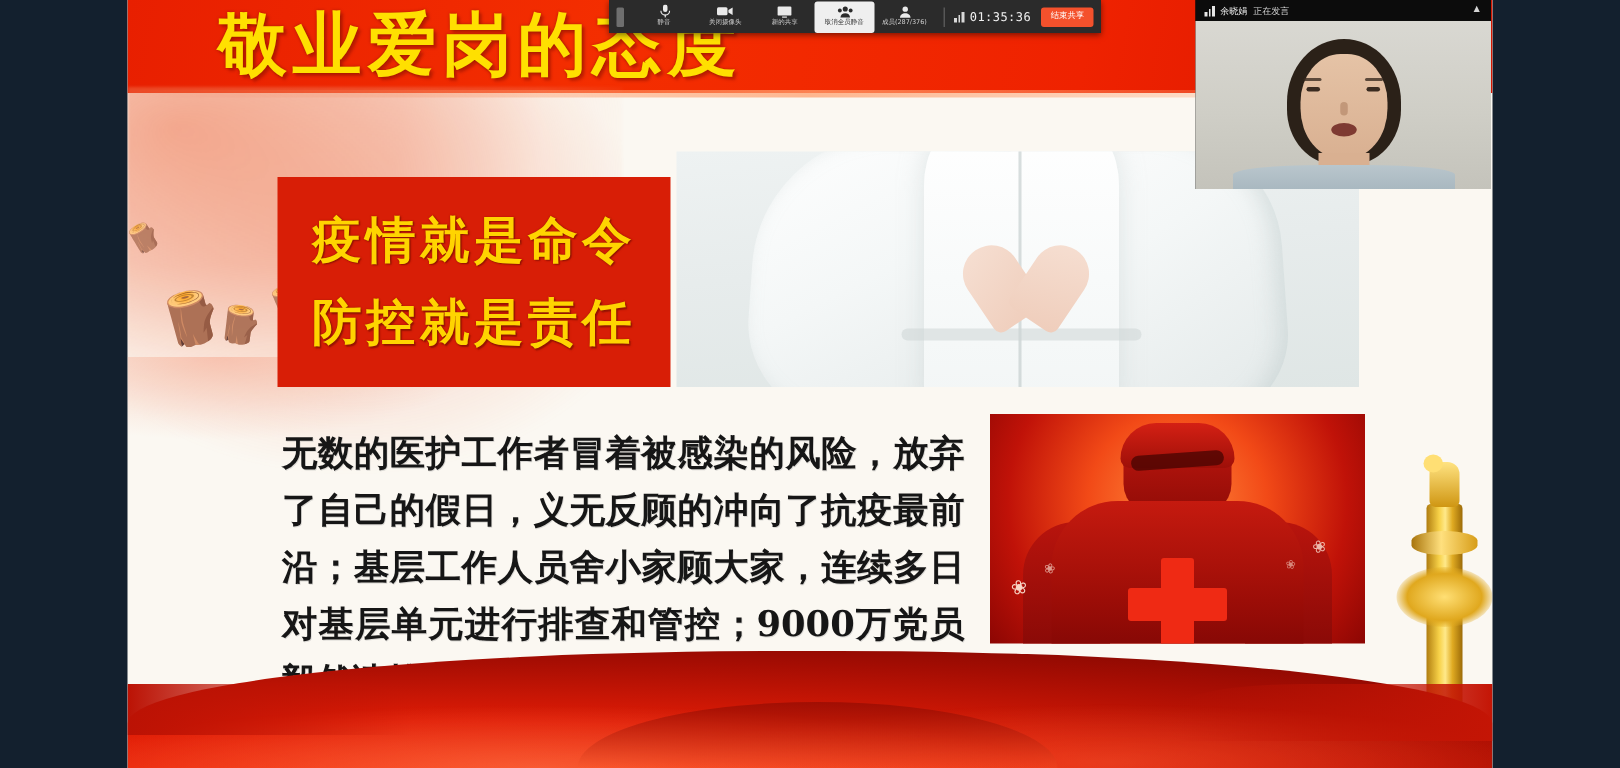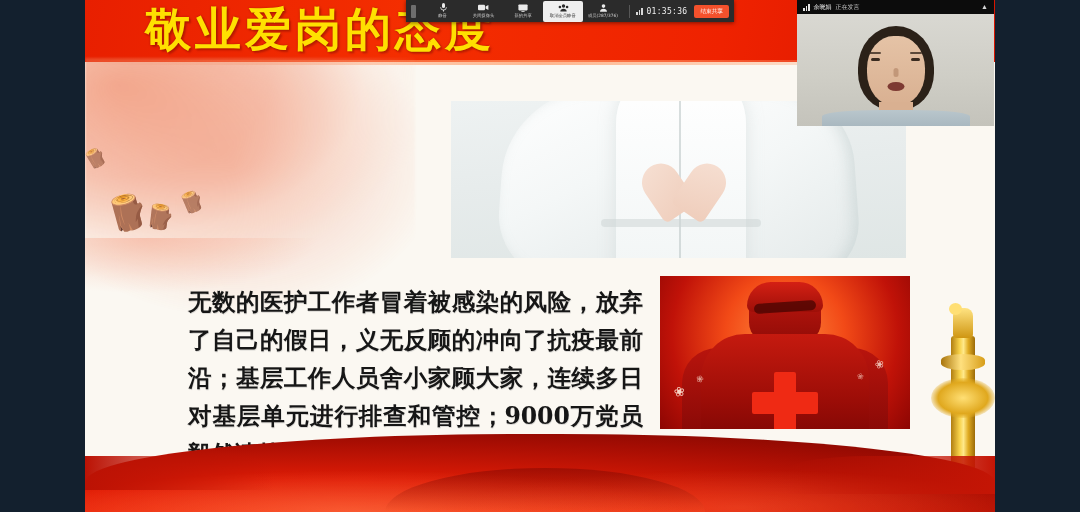--- a/index.html
+++ b/index.html
@@ -263,20 +263,24 @@
       <div class="banner-title">敬业爱岗的态度</div>
     </div>
 
     <div class="wash"></div>
     <div class="wash-edge"></div>
     <div class="dove d1">🪵</div>
     <div class="dove d2">🪵</div>
     <div class="dove d3">🪵</div>
     <div class="dove d4">🪵</div>
 
+    <div class="slogan">
+      <span>疫情就是命令</span>
+      <span>防控就是责任</span>
+    </div>
 
     <div class="photo-doctor">
       <div class="coat-l"></div>
       <div class="coat-r"></div>
       <div class="coat-mid"></div>
       <div class="coat-seam"></div>
       <div class="coat-belt"></div>
       <div class="stethoscope"></div>
       <div class="heart"></div>
     </div>

